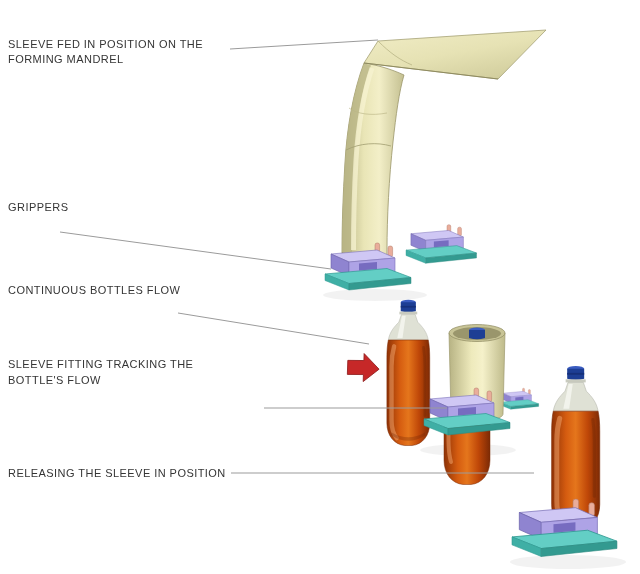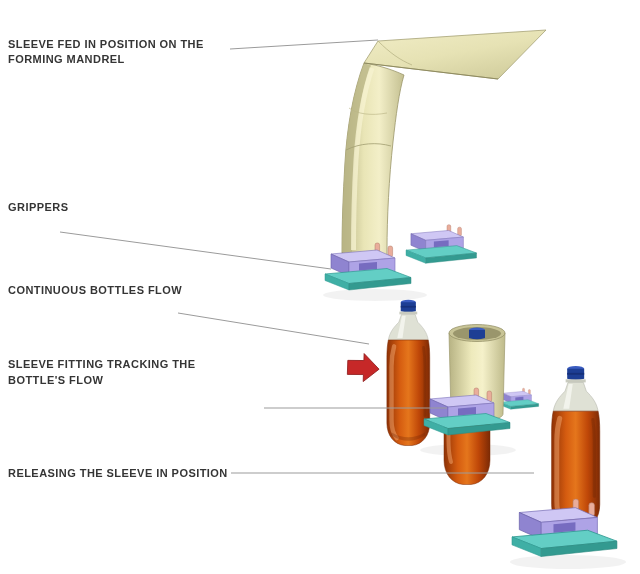--- a/index.html
+++ b/index.html
@@ -6,21 +6,20 @@
     margin: 0;
     padding: 0;
     background: var(--c-background, #ffffff);
   }
   .stage {
     position: relative;
     width: 640px;
     height: 574px;
     background: var(--c-background, #ffffff);
     overflow: hidden;
-    font-weight: bold;
   }
   svg { display: block; }
   .txt {
     font-family: "Liberation Sans", sans-serif;
     font-size: 11px;
     letter-spacing: 0.45px;
     fill: var(--c-text, #353535);
   }
   .leader {
     stroke: var(--c-leader-line, #9b9b9b);

